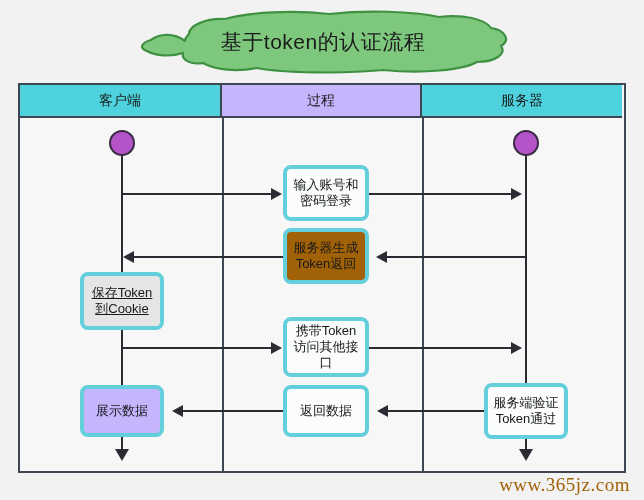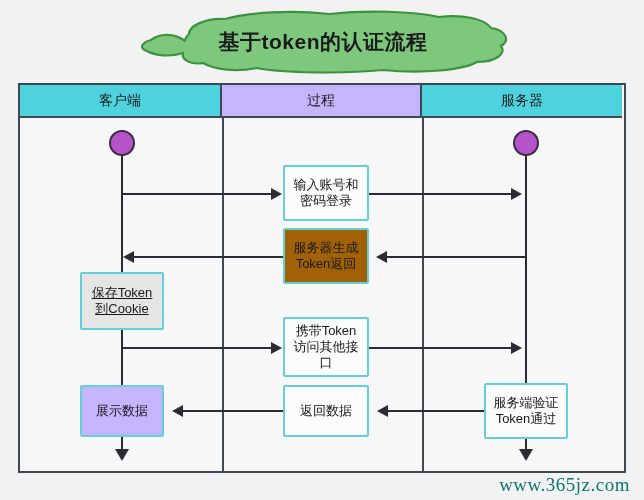--- a/index.html
+++ b/index.html
@@ -35,21 +35,20 @@
     left: 0; top: 0;
     width: 380px;
     height: 64px;
     display: flex;
     align-items: center;
     justify-content: center;
     font-size: 21px;
     color: #1b1b1b;
     letter-spacing: 0.5px;
     white-space: nowrap;
-    font-weight: bold;
   }
 
   
   #frame {
     position: absolute;
     left: 18px;
     top: 83px;
     width: 608px;
     height: 390px;
     border: 2px solid #3d4852;
@@ -113,22 +112,22 @@
     border-left: 7px solid transparent;
     border-right: 7px solid transparent;
     border-top: 12px solid #2b2b33;
   }
 
   
   .pbox {
     position: absolute;
     box-sizing: border-box;
     background: #fbfdfd;
-    border: 2px solid #84cc16;
-    border-radius: 2px;
+    border: 4px solid #84cc16;
+    border-radius: 8px;
     display: flex;
     align-items: center;
     justify-content: center;
     text-align: center;
     font-size: 13px;
     line-height: 1.25;
     color: #17181a;
     padding: 2px 4px;
     z-index: 5;
   }
@@ -259,15 +258,15 @@
 
     <div class="arrow-head left" style="left:357px; top:320px;"></div>
     <div class="arrow-line" style="left:368px; top:325px; width:96px;"></div>
 
     <div class="pbox" style="left: 464px; top: 298px; width: 84px; height: 56px; border-color: rgb(99, 207, 219); background: rgb(251, 253, 253);">
       <span>服务端验证<br>Token通过</span>
     </div>
 
   </div>
 
-  <div id="watermark" style="color: #0f766e;">www.365jz.com</div>
+  <div id="watermark" style="color: #a16207;">www.365jz.com</div>
 
 </div>
 
 </body></html>

